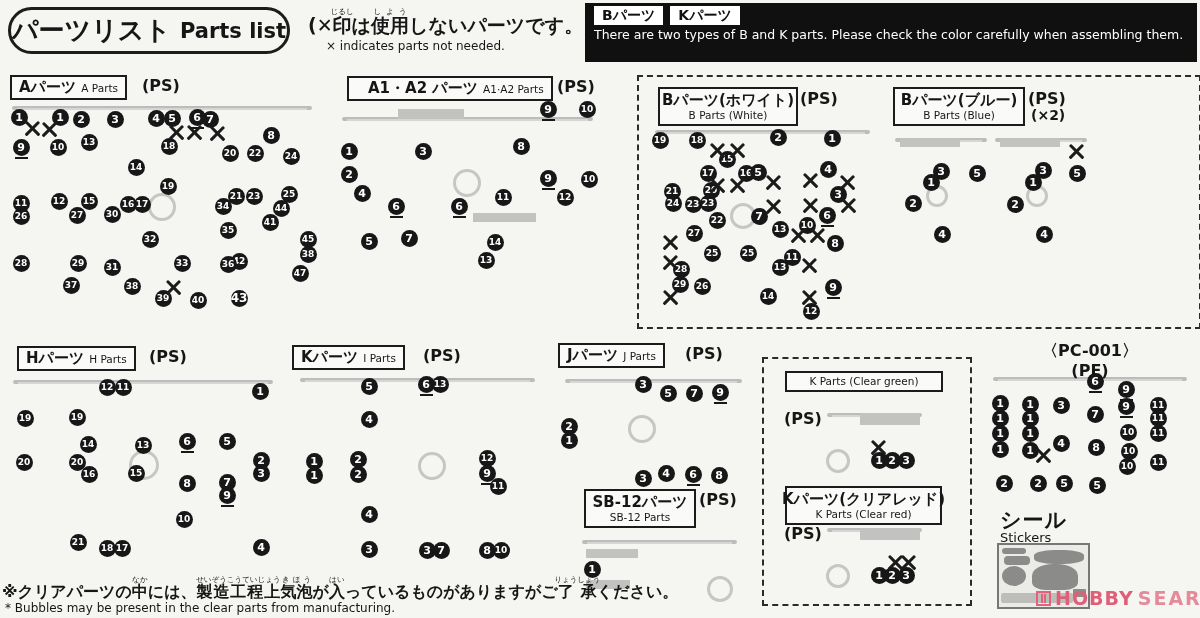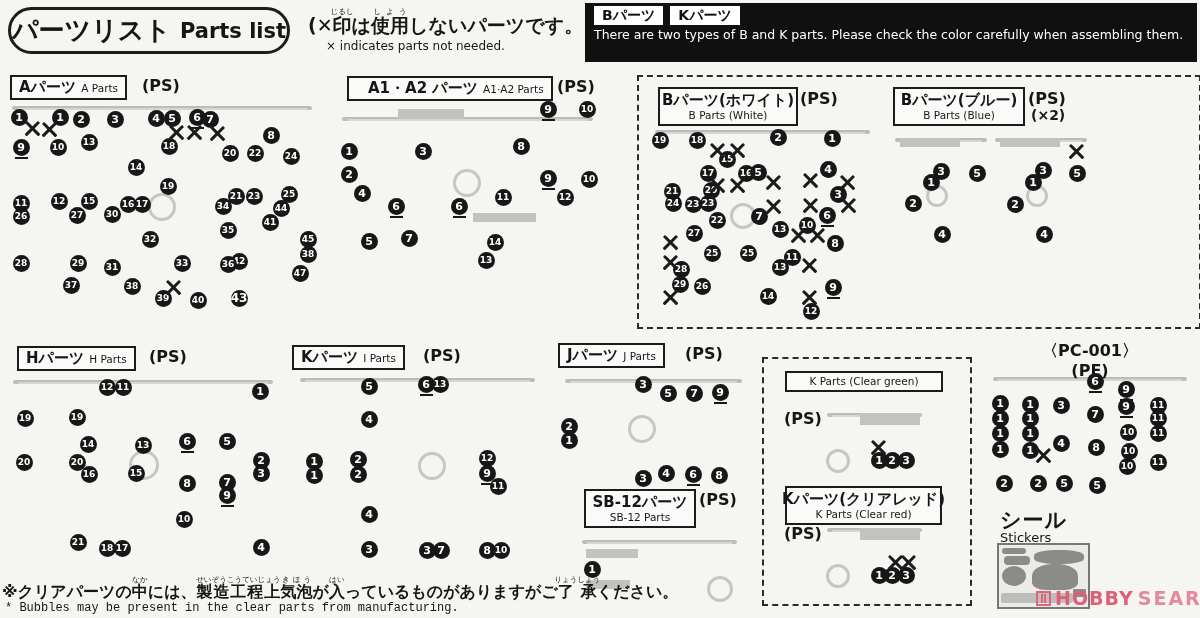--- a/index.html
+++ b/index.html
@@ -43,21 +43,21 @@
   .ps-note{position:absolute;font-size:16px;font-weight:600;white-space:nowrap;z-index:4;}
   .extra-note{position:absolute;font-size:14px;font-weight:700;white-space:nowrap;z-index:4;}
   .plain-title{position:absolute;text-align:center;font-weight:700;z-index:4;line-height:1.25;font-size:16px;white-space:nowrap;}
   .sticker-jp{position:absolute;font-size:21px;font-weight:700;z-index:4;letter-spacing:1px;}
   .sticker-en{position:absolute;font-size:13px;font-weight:500;z-index:4;}
   .sheet{position:absolute;border:2px solid #777;background:#ebebe8;z-index:2;box-sizing:border-box;}
   .blob{position:absolute;background:#8b8b89;z-index:3;}
   .blob.light{background:#bdbdba;}
   
   .footer-jp{position:absolute;left:2px;top:576px;font-size:16px;font-weight:600;line-height:1.5;white-space:nowrap;z-index:5;}
-  .footer-en{position:absolute;left:5px;top:601px;font-size:12px;z-index:5;font-family:Liberation Mono, monospace;}
+  .footer-en{position:absolute;left:5px;top:601px;font-size:12px;z-index:5;}
   
   .wm{position:absolute;left:1036px;top:587px;display:flex;align-items:center;gap:4px;z-index:6;}
   .wm-icon{width:15px;height:15px;border:2px solid #e0637b;position:relative;box-sizing:border-box;}
   .wm-icon::before,.wm-icon::after{content:"";position:absolute;top:1px;bottom:1px;width:2px;background:#e0637b;}
   .wm-icon::before{left:3px;} .wm-icon::after{right:3px;}
   .wm-hobby{font-size:19px;font-weight:800;color:#df5f79;letter-spacing:1px;}
   .wm-search{font-size:19px;font-weight:600;color:#e58a9b;letter-spacing:2px;}
 </style>
 </head>
 <body>

